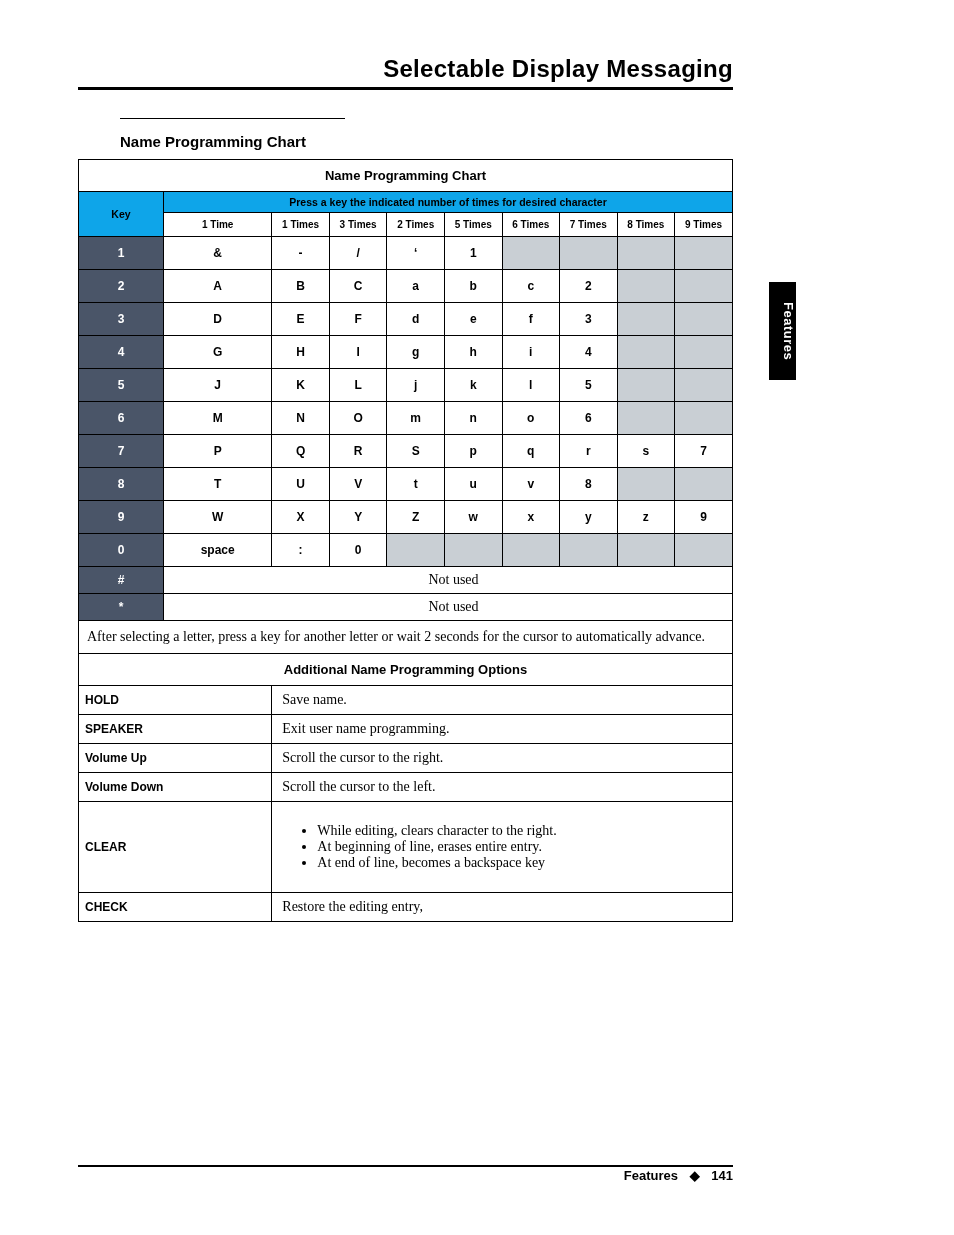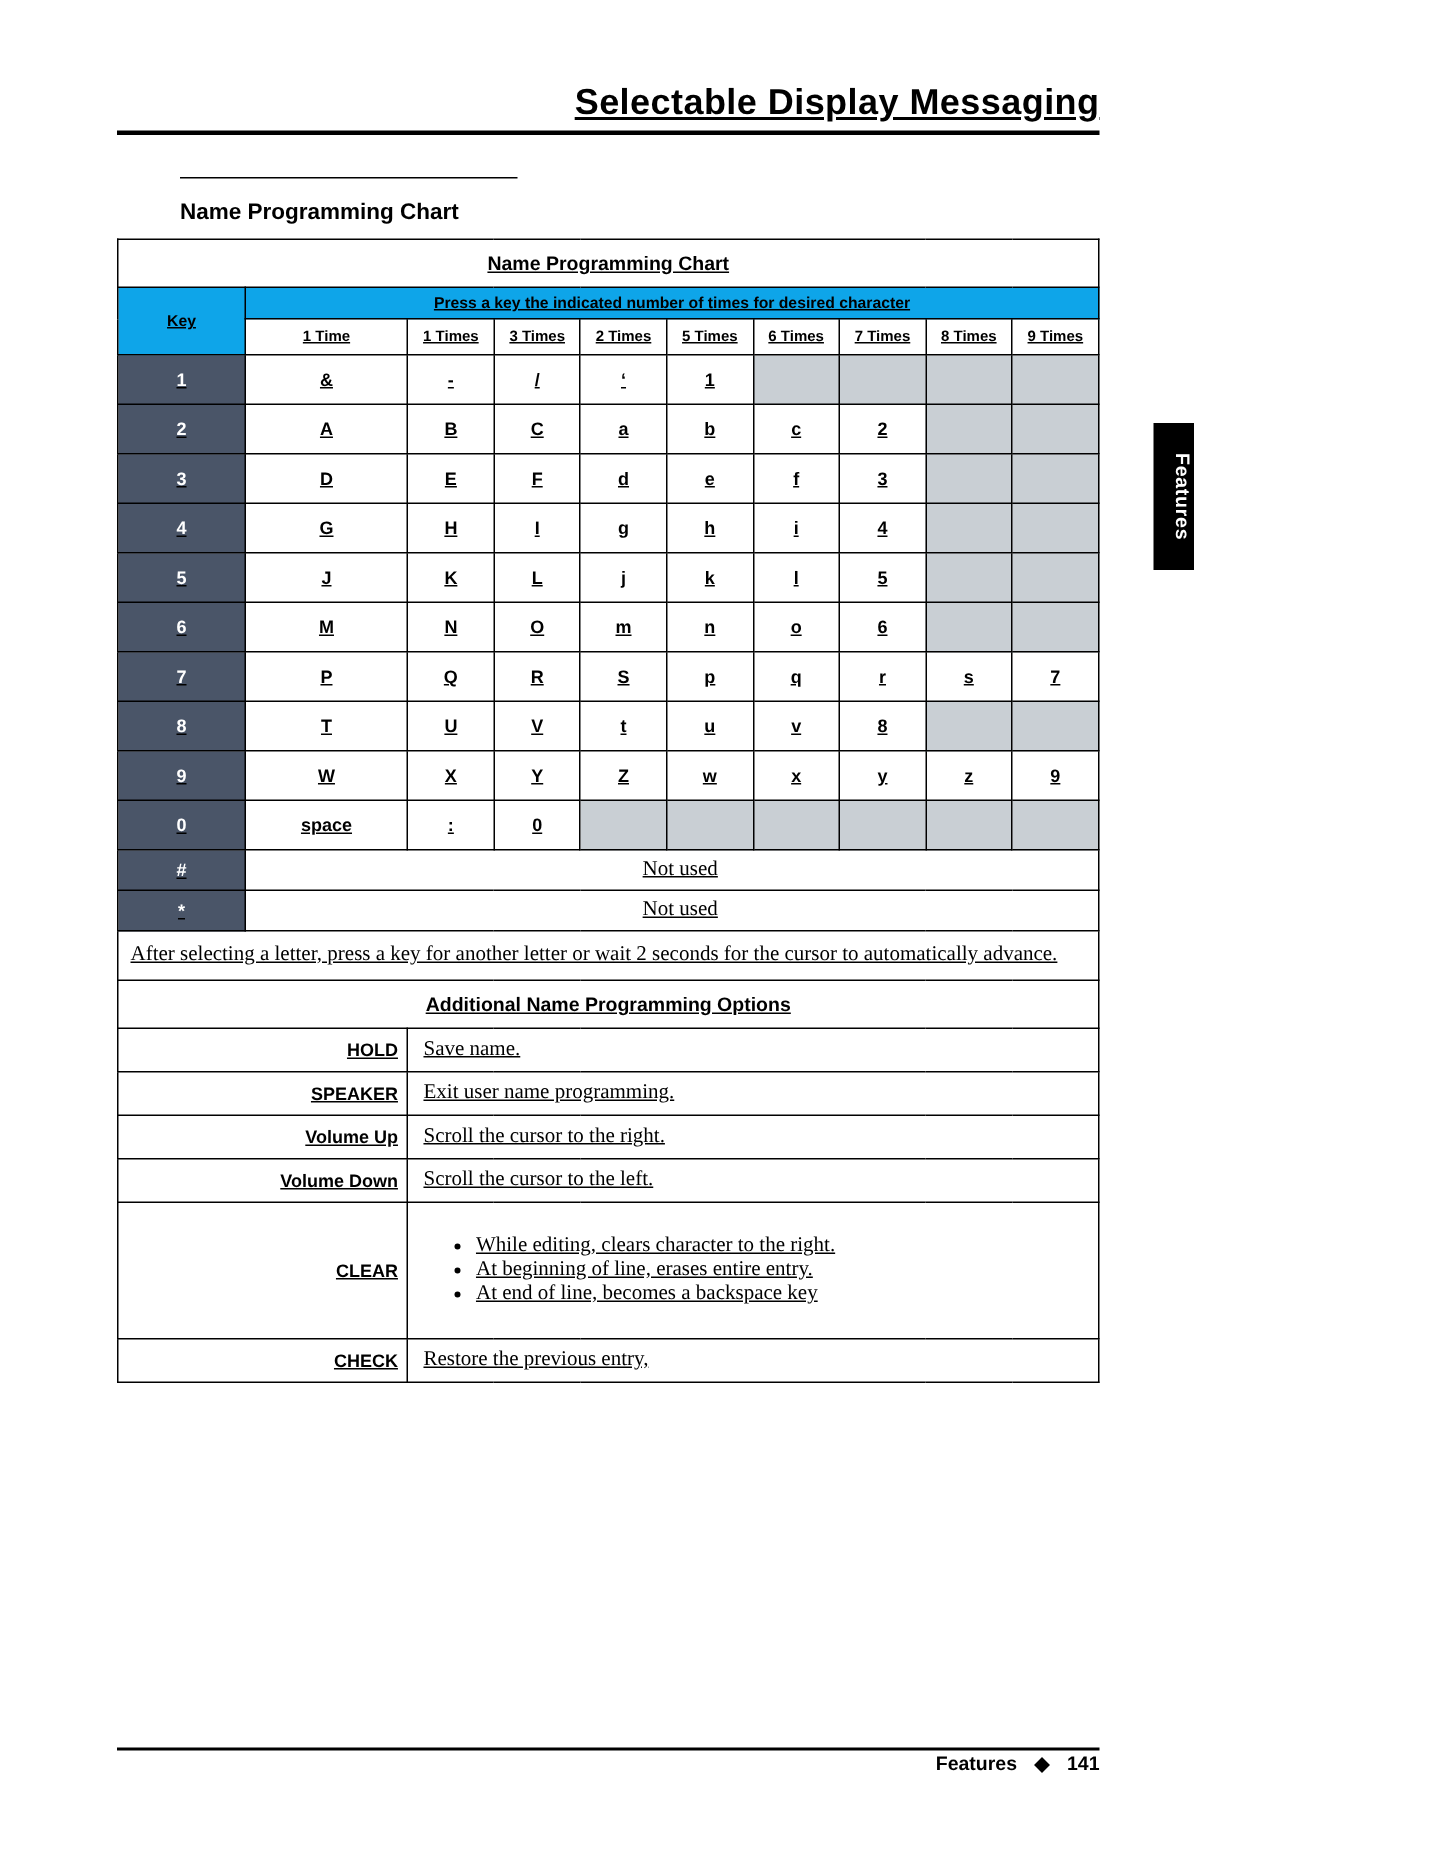--- a/index.html
+++ b/index.html
@@ -8,21 +8,20 @@
     background: #fff;
     font-family: Arial, Helvetica, sans-serif;
     color: #000;
   }
   .page {
     width: 796px;
     height: 1235px;
     position: relative;
     box-sizing: border-box;
     padding: 55px 63px 0 78px;
-    text-decoration: underline;
   }
   .header {
     border-bottom: 3px solid #000;
     text-align: right;
     padding-bottom: 4px;
     font-family: "Arial Black", Arial, sans-serif;
     font-weight: 900;
     font-size: 24px;
     letter-spacing: 0.3px;
   }
@@ -118,21 +117,21 @@
   }
   table.prog tr.section-row th {
     background: #fff;
     font-weight: 700;
     font-size: 13px;
     padding: 8px 0;
   }
   table.prog td.opt-key {
     font-weight: 700;
     font-size: 12px;
-    text-align: right;
+    text-align: left;
     width: 145px;
   }
   table.prog td.opt-desc {
     font-family: "Times New Roman", serif;
     font-weight: 400;
     font-size: 14px;
     text-align: left;
     padding: 6px 10px;
   }
   table.prog td.opt-desc ul {
@@ -355,21 +354,21 @@
           <td class="opt-desc" colspan="8">
             <ul>
               <li>While editing, clears character to the right.</li>
               <li>At beginning of line, erases entire entry.</li>
               <li>At end of line, becomes a backspace key</li>
             </ul>
           </td>
         </tr>
         <tr>
           <td class="opt-key" colspan="2">CHECK</td>
-          <td class="opt-desc" colspan="8">Restore the previous entry,</td>
+          <td class="opt-desc" colspan="8">Restore the editing entry,</td>
         </tr>
       </tbody>
   </table>
 
   <div class="footer">
     <div class="footer-line"></div>
     <div class="footer-text">
       <span>Features</span>
       <span class="diamond">◆</span>
       <span>141</span>

